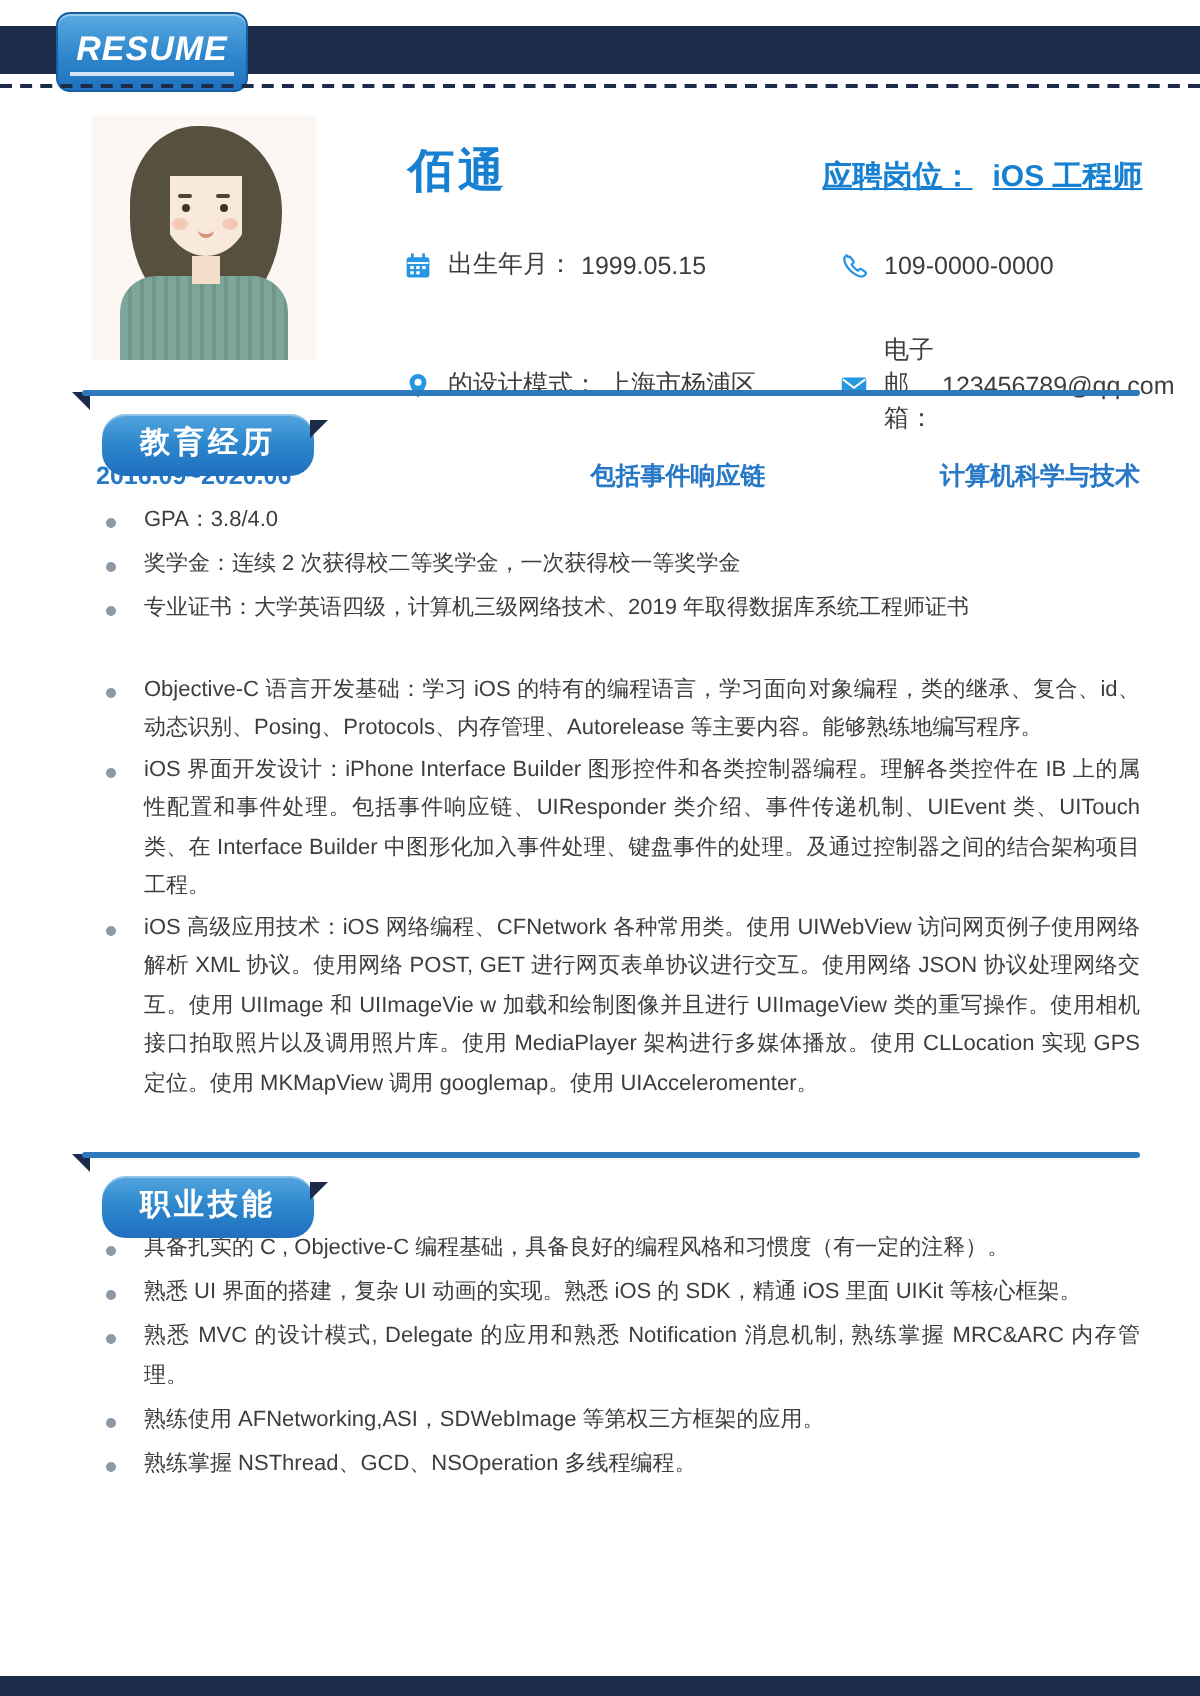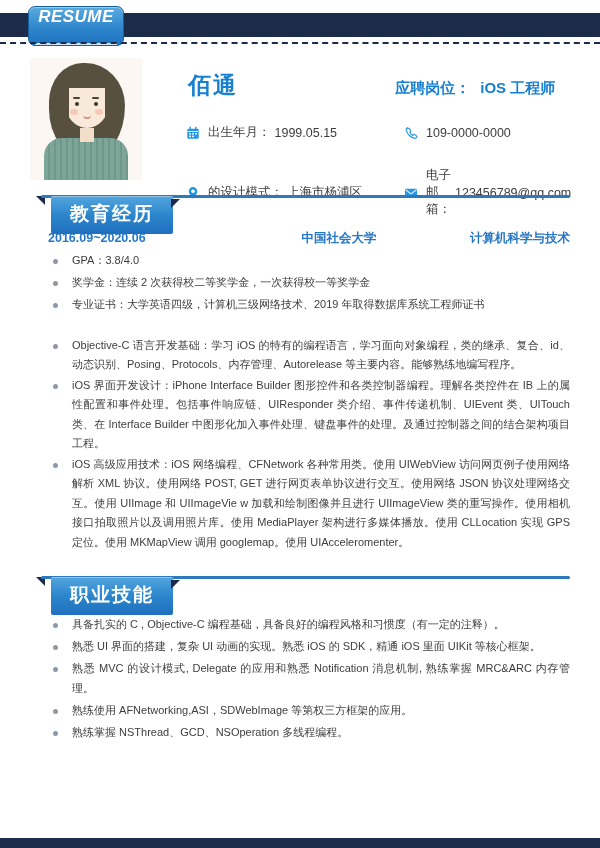--- a/index.html
+++ b/index.html
@@ -4,28 +4,28 @@
 <style>
   * { margin:0; padding:0; box-sizing:border-box; }
   html,body { background:#e9e9e9; }
   body { font-family:"Liberation Sans","DejaVu Sans",sans-serif; }
   .page { position:relative; width:600px; height:848px; background:#ffffff; margin:0 auto; overflow:hidden; }
 
   
   .top-strip { position:absolute; top:13px; left:0; width:600px; height:24px; background:#1c2b4a; }
   .resume-tab { position:absolute; left:28px; top:-7px; width:96px; height:40px;
     background:linear-gradient(180deg,#5aabdf 0%,#2e86cc 55%,#1e72c0 100%);
-    border:1px solid #185f9f; border-radius:7px; display:flex; justify-content:center;
+    border:1px solid #185f9f; border-radius:7px; display:flex; align-items:center; justify-content:center;
     box-shadow:inset 0 1px 0 rgba(255,255,255,.4); }
   .resume-tab-text { color:#fff; font-style:italic; font-weight:bold; font-size:17px; letter-spacing:.5px;
     border-bottom:2px solid rgba(255,255,255,.8); padding:0 3px 1px; }
   .dashed { position:absolute; top:42px; left:0; width:600px; border-top:2px dashed #1c2b4a; }
 
   
-  .header { position:absolute; top:58px; left:30px; right:30px; display:flex; }
+  .header { position:absolute; top:58px; left:46px; right:30px; display:flex; }
   .photo { width:112px; height:122px; position:relative; background:#fdf7f4; overflow:hidden; flex:none; }
   .av-hair { position:absolute; left:19px; top:5px; width:76px; height:96px; background:#57503f;
     border-radius:46% 54% 48% 52% / 42% 46% 58% 54%; }
   .av-sweater { position:absolute; left:14px; bottom:-2px; width:84px; height:44px; border-radius:18px 18px 0 0;
     background:repeating-linear-gradient(90deg,#7ca69a 0 4px,#719789 4px 6px); }
   .av-neck { position:absolute; left:50px; top:70px; width:14px; height:14px; background:#f3dfc9; }
   .av-face { position:absolute; left:35px; top:19px; width:44px; height:51px; background:#f9e9da;
     border-radius:46% 46% 50% 50%; }
   .av-fringe { position:absolute; left:32px; top:11px; width:50px; height:19px; background:#57503f;
     border-radius:24px 24px 10px 12px; }
@@ -36,39 +36,39 @@
   .av-eye { position:absolute; top:44px; width:4px; height:4px; background:#3c362c; border-radius:50%; }
   .av-eye.l { left:45px; } .av-eye.r { left:64px; }
   .av-blush { position:absolute; top:51px; width:8px; height:6px; background:#f5c3ae; border-radius:50%; opacity:.85; }
   .av-blush.l { left:40px; } .av-blush.r { left:65px; }
   .av-mouth { position:absolute; left:53px; top:57px; width:8px; height:4px;
     border-bottom:2px solid #d4917c; border-radius:0 0 8px 8px; }
 
   .header-right { flex:1; padding-left:44px; }
   .name-row { display:flex; align-items:baseline; justify-content:space-between; padding:12px 16px 0 2px; }
   .name { font-size:23px; font-weight:bold; color:#1780d0; letter-spacing:2px; }
-  .headline { font-size:15px; font-weight:bold; color:#1780d0; }
+  .headline { font-size:15px; font-weight:bold; color:#1780d0;text-decoration:underline; }
   .headline .sp { display:inline-block; width:10px; }
   .info-grid { margin-top:23px; display:grid; grid-template-columns:218px 1fr; row-gap:26px;
     font-size:12.5px; color:#3d3d3d; }
   .info-row { display:flex; align-items:center; }
   .info-icon { width:14px; height:14px; flex:none; margin-right:8px; }
   .info-label { margin-right:4px; }
 
   
   .content { position:absolute; top:192px; left:0; right:0; }
   .section { margin-bottom:21px; }
   .sec-head { position:relative; height:33px; margin:0 30px 5px 36px; }
   .sec-line { position:absolute; top:3px; left:5px; right:0; height:3px; background:#2e79be; border-radius:2px; }
   .sec-fold-l { position:absolute; top:4px; left:0; width:0; height:0;
     border-top:9px solid #1c2b4a; border-left:9px solid transparent; }
-  .sec-badge { position:absolute; left:15px; top:4px; z-index:2; color:#fff; font-weight:bold; font-size:19px;
+  .sec-badge { position:absolute; left:15px; top:15px; z-index:2; color:#fff; font-weight:bold; font-size:15px;
     letter-spacing:2px; padding:5px 19px 7px;
     background:linear-gradient(180deg,#53a5de 0%,#2c86cc 50%,#1f6fbe 100%);
-    border-radius:2px; box-shadow:inset 0 1px 0 rgba(255,255,255,.35); }
+    border-radius:12px; box-shadow:inset 0 1px 0 rgba(255,255,255,.35); }
   .sec-badge::after { content:''; position:absolute; right:-7px; top:3px; z-index:-1;
     border-top:9px solid #1c2b4a; border-right:9px solid transparent; }
 
   .meta-row { display:flex; align-items:baseline; color:#2778c6; font-weight:bold; font-size:12.5px;
     margin:3px 30px 4px 48px; }
   .meta-period { width:160px; flex:none; }
   .meta-center { flex:1; text-align:center; }
   .meta-right { flex:none; white-space:nowrap; }
 
   ul.bullets { list-style:none; margin:1px 30px 0 46px; padding:0; }
@@ -165,21 +165,21 @@
   <div class="content">
 
     <div class="section">
       <div class="sec-head">
         <div class="sec-fold-l"></div>
         <div class="sec-line"></div>
         <div class="sec-badge">教育经历</div>
       </div>
       <div class="meta-row">
         <span class="meta-period">2016.09~2020.06</span>
-        <span class="meta-center">中国社会大学</span>
+        <span class="meta-center">包括事件响应链</span>
         <span class="meta-right">计算机科学与技术</span>
       </div>
       <ul class="bullets spaced">
         <li>GPA：3.8/4.0</li>
         <li>奖学金：连续 2 次获得校二等奖学金，一次获得校一等奖学金</li>
         <li>专业证书：大学英语四级，计算机三级网络技术、2019 年取得数据库系统工程师证书</li>
       </ul>
     </div>
 
     <div class="section">

